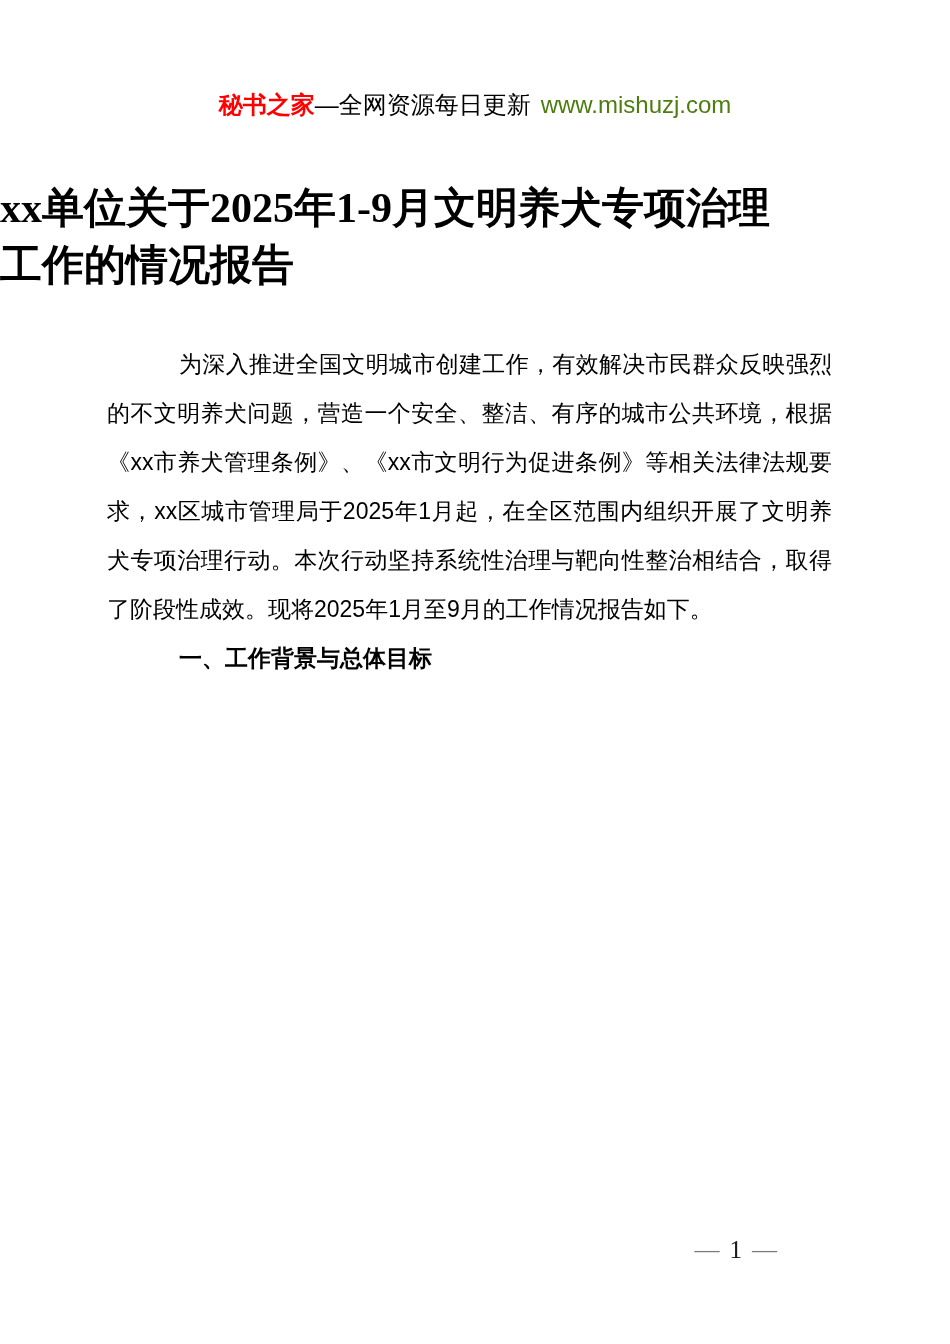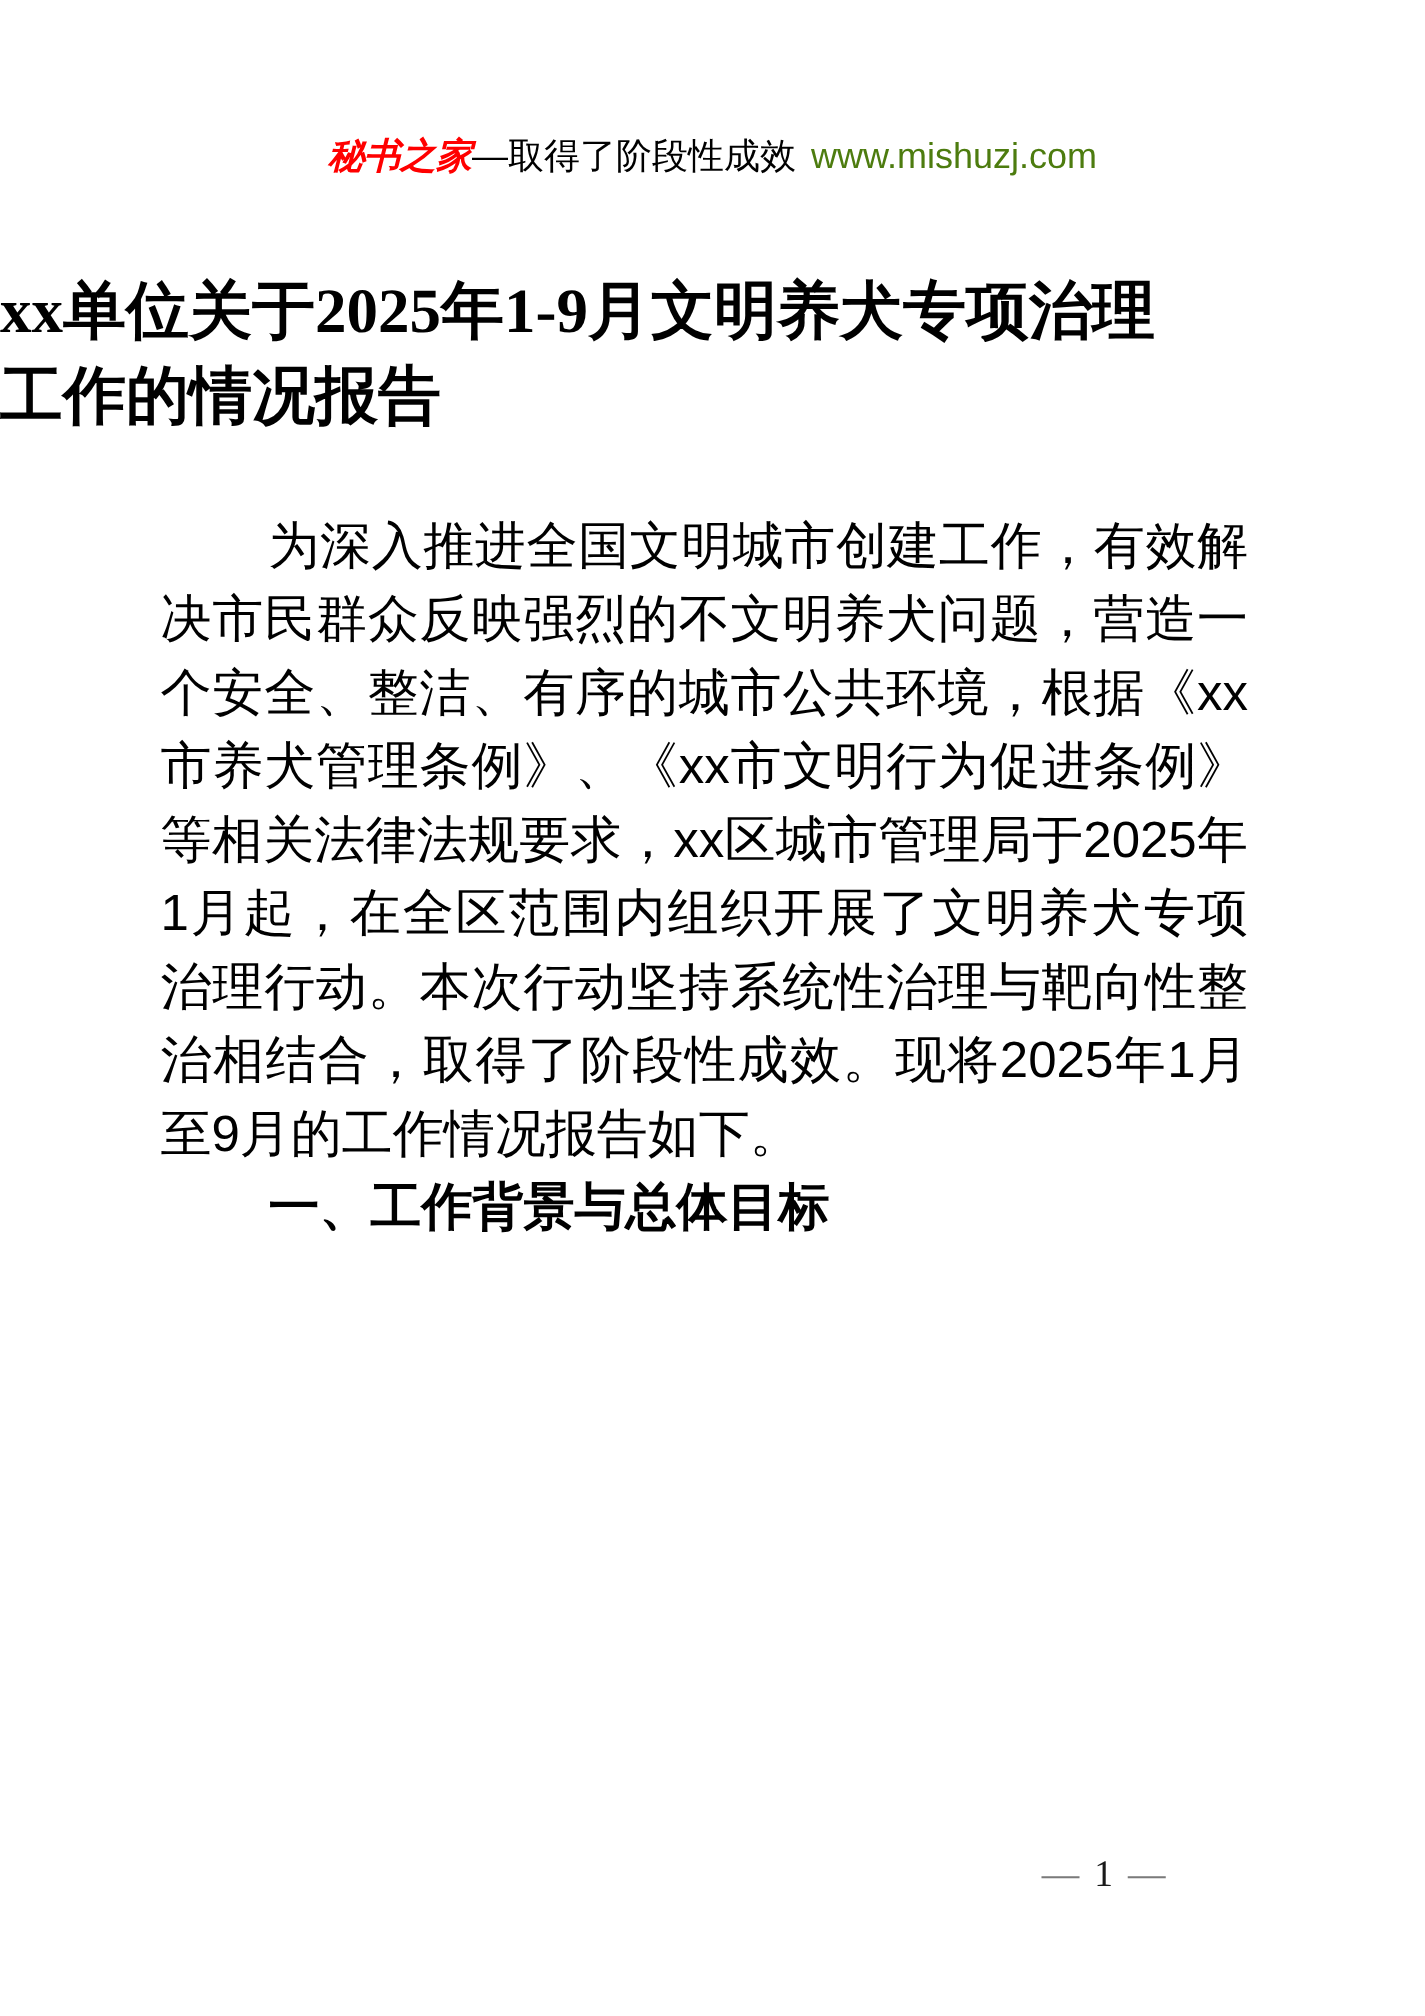--- a/index.html
+++ b/index.html
@@ -15,21 +15,20 @@
   .site-header {
     padding-top: 90px;
     text-align: center;
     font-size: 24px;
     line-height: 30px;
     white-space: nowrap;
   }
   .site-header .brand {
     color: #ff0000;
     font-weight: bold;
-    font-style: italic;
   }
   .site-header .tagline {
     color: #000000;
     margin-right: 10px;
   }
   .site-header .url {
     color: #4d7c0f;
   }
   .doc-title {
     margin-top: 60px;
@@ -37,21 +36,21 @@
     font-weight: 600;
     font-size: 42px;
     line-height: 57px;
     color: #000000;
   }
   .content {
     margin: 46px 118px 0 107px;
   }
   .content p {
     margin: 0;
-    font-size: 34px;
+    font-size: 23px;
     line-height: 49px;
     text-align: justify;
     color: #000000;
   }
   .content p.indent { text-indent: 72px; }
   .content p.bold { font-weight: bold; }
   .content p.cutoff { text-align-last: justify; margin-top: 8px; }
   .page-footer {
     position: absolute;
     top: 1236px;
@@ -63,21 +62,21 @@
   }
   .page-footer .dash { color: #7a7a7a; padding: 0 10px; }
   .page-footer .num { color: #1a1a1a; }
 </style>
 </head>
 <body>
 
 <div class="page">
 
   <div class="site-header">
-    <span class="brand">秘书之家</span><span class="tagline">—取得了阶段性成效</span><span class="url">www.mishuzj.com</span>
+    <span class="brand">秘书之家</span><span class="tagline">—全网资源每日更新</span><span class="url">www.mishuzj.com</span>
   </div>
 
   <div class="doc-title">
     <div>xx单位关于2025年1-9月文明养犬专项治理</div>
     <div>工作的情况报告</div>
   </div>
 
   <div class="content">
     <p class="indent">为深入推进全国文明城市创建工作，有效解决市民群众反映强烈的不文明养犬问题，营造一个安全、整洁、有序的城市公共环境，根据《xx市养犬管理条例》、《xx市文明行为促进条例》等相关法律法规要求，xx区城市管理局于2025年1月起，在全区范围内组织开展了文明养犬专项治理行动。本次行动坚持系统性治理与靶向性整治相结合，取得了阶段性成效。现将2025年1月至9月的工作情况报告如下。</p>
     <p class="indent bold">一、工作背景与总体目标</p>

